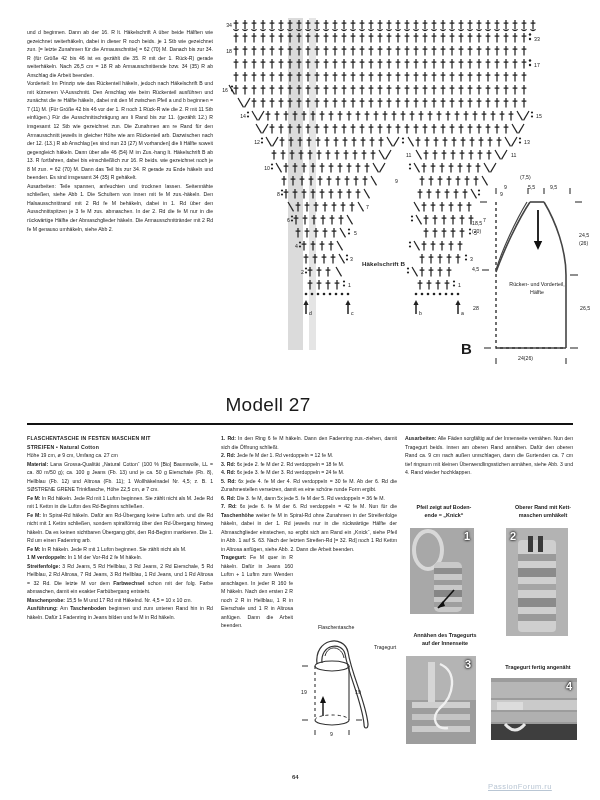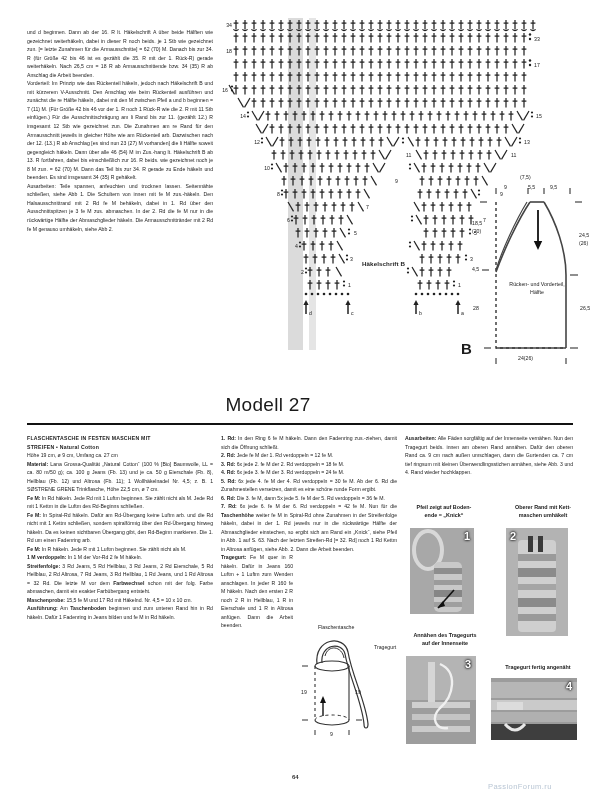--- a/index.html
+++ b/index.html
@@ -92,20 +92,21 @@
 
   
   .pageno {
     position:absolute; left:292px; top:774px;
     font-size:6px; font-weight:bold; color:#333;
   }
   .watermark {
     position:absolute; left:488px; top:782px;
     font-size:7.6px; color:#b9c6d4; letter-spacing:0.4px;
     font-family:"Liberation Sans", sans-serif;
+    text-decoration:underline;
   }
 </style>
 </head>
 <body>
 
 <div class="page">
 
   <div class="top-section">
 
     <div class="top-text-col">

